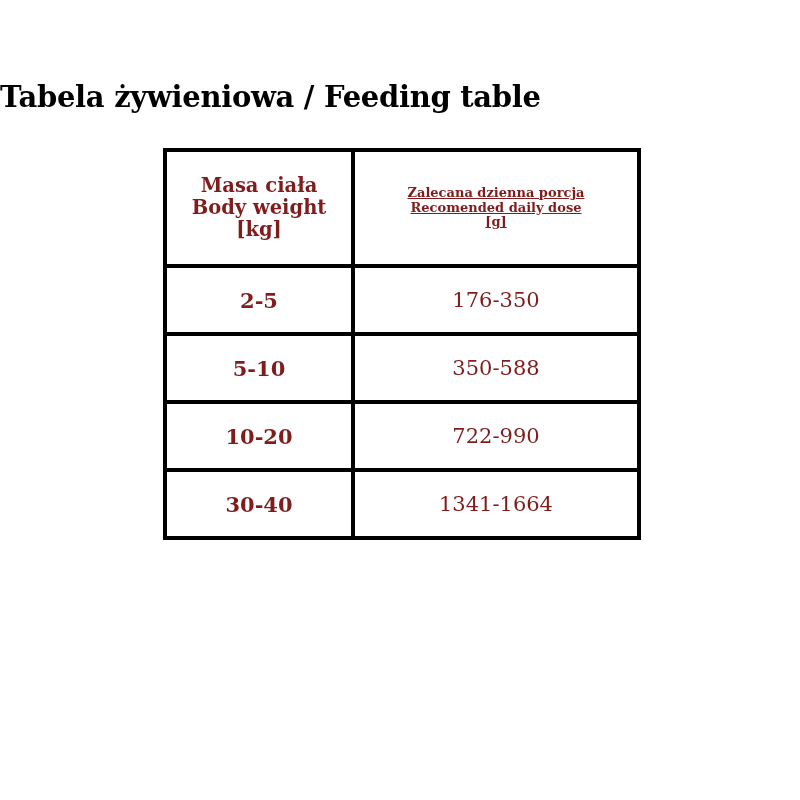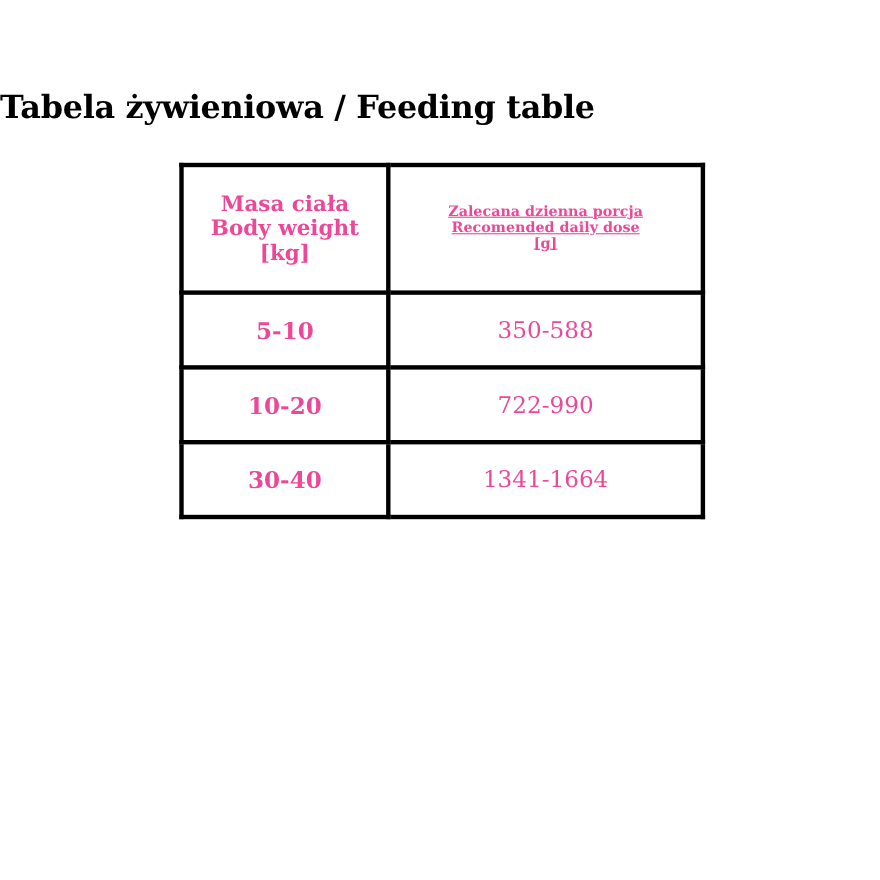--- a/index.html
+++ b/index.html
@@ -43,21 +43,21 @@
     width: 474px;
     table-layout: fixed;
     background: #ffffff;
   }
   table.feeding td, table.feeding th {
     border: 4px solid #000000;
     padding: 0;
     text-align: center;
     vertical-align: middle;
     font-family: "DejaVu Serif", serif;
-    color: #ec4899;
+    color: #7f1d1d;
   }
   col.c1 { width: 188px; }
   col.c2 { width: 286px; }
 
   thead th {
     height: 112px;
     font-weight: bold;
     font-size: 19.5px;
     line-height: 1.13;
     padding: 2px 2px;
@@ -107,20 +107,24 @@
           </th>
           <th class="h2">
             <span class="hl">Zalecana dzienna porcja</span>
             <span class="hl">Recomended daily dose</span>
             <span class="hl">[g]</span>
           </th>
         </tr>
       </thead>
       <tbody>
         <tr>
+          <td class="val-weight">2-5</td>
+          <td class="val-dose">176-350</td>
+        </tr>
+        <tr>
           <td class="val-weight">5-10</td>
           <td class="val-dose">350-588</td>
         </tr>
         <tr>
           <td class="val-weight">10-20</td>
           <td class="val-dose">722-990</td>
         </tr>
         <tr>
           <td class="val-weight">30-40</td>
           <td class="val-dose">1341-1664</td>

